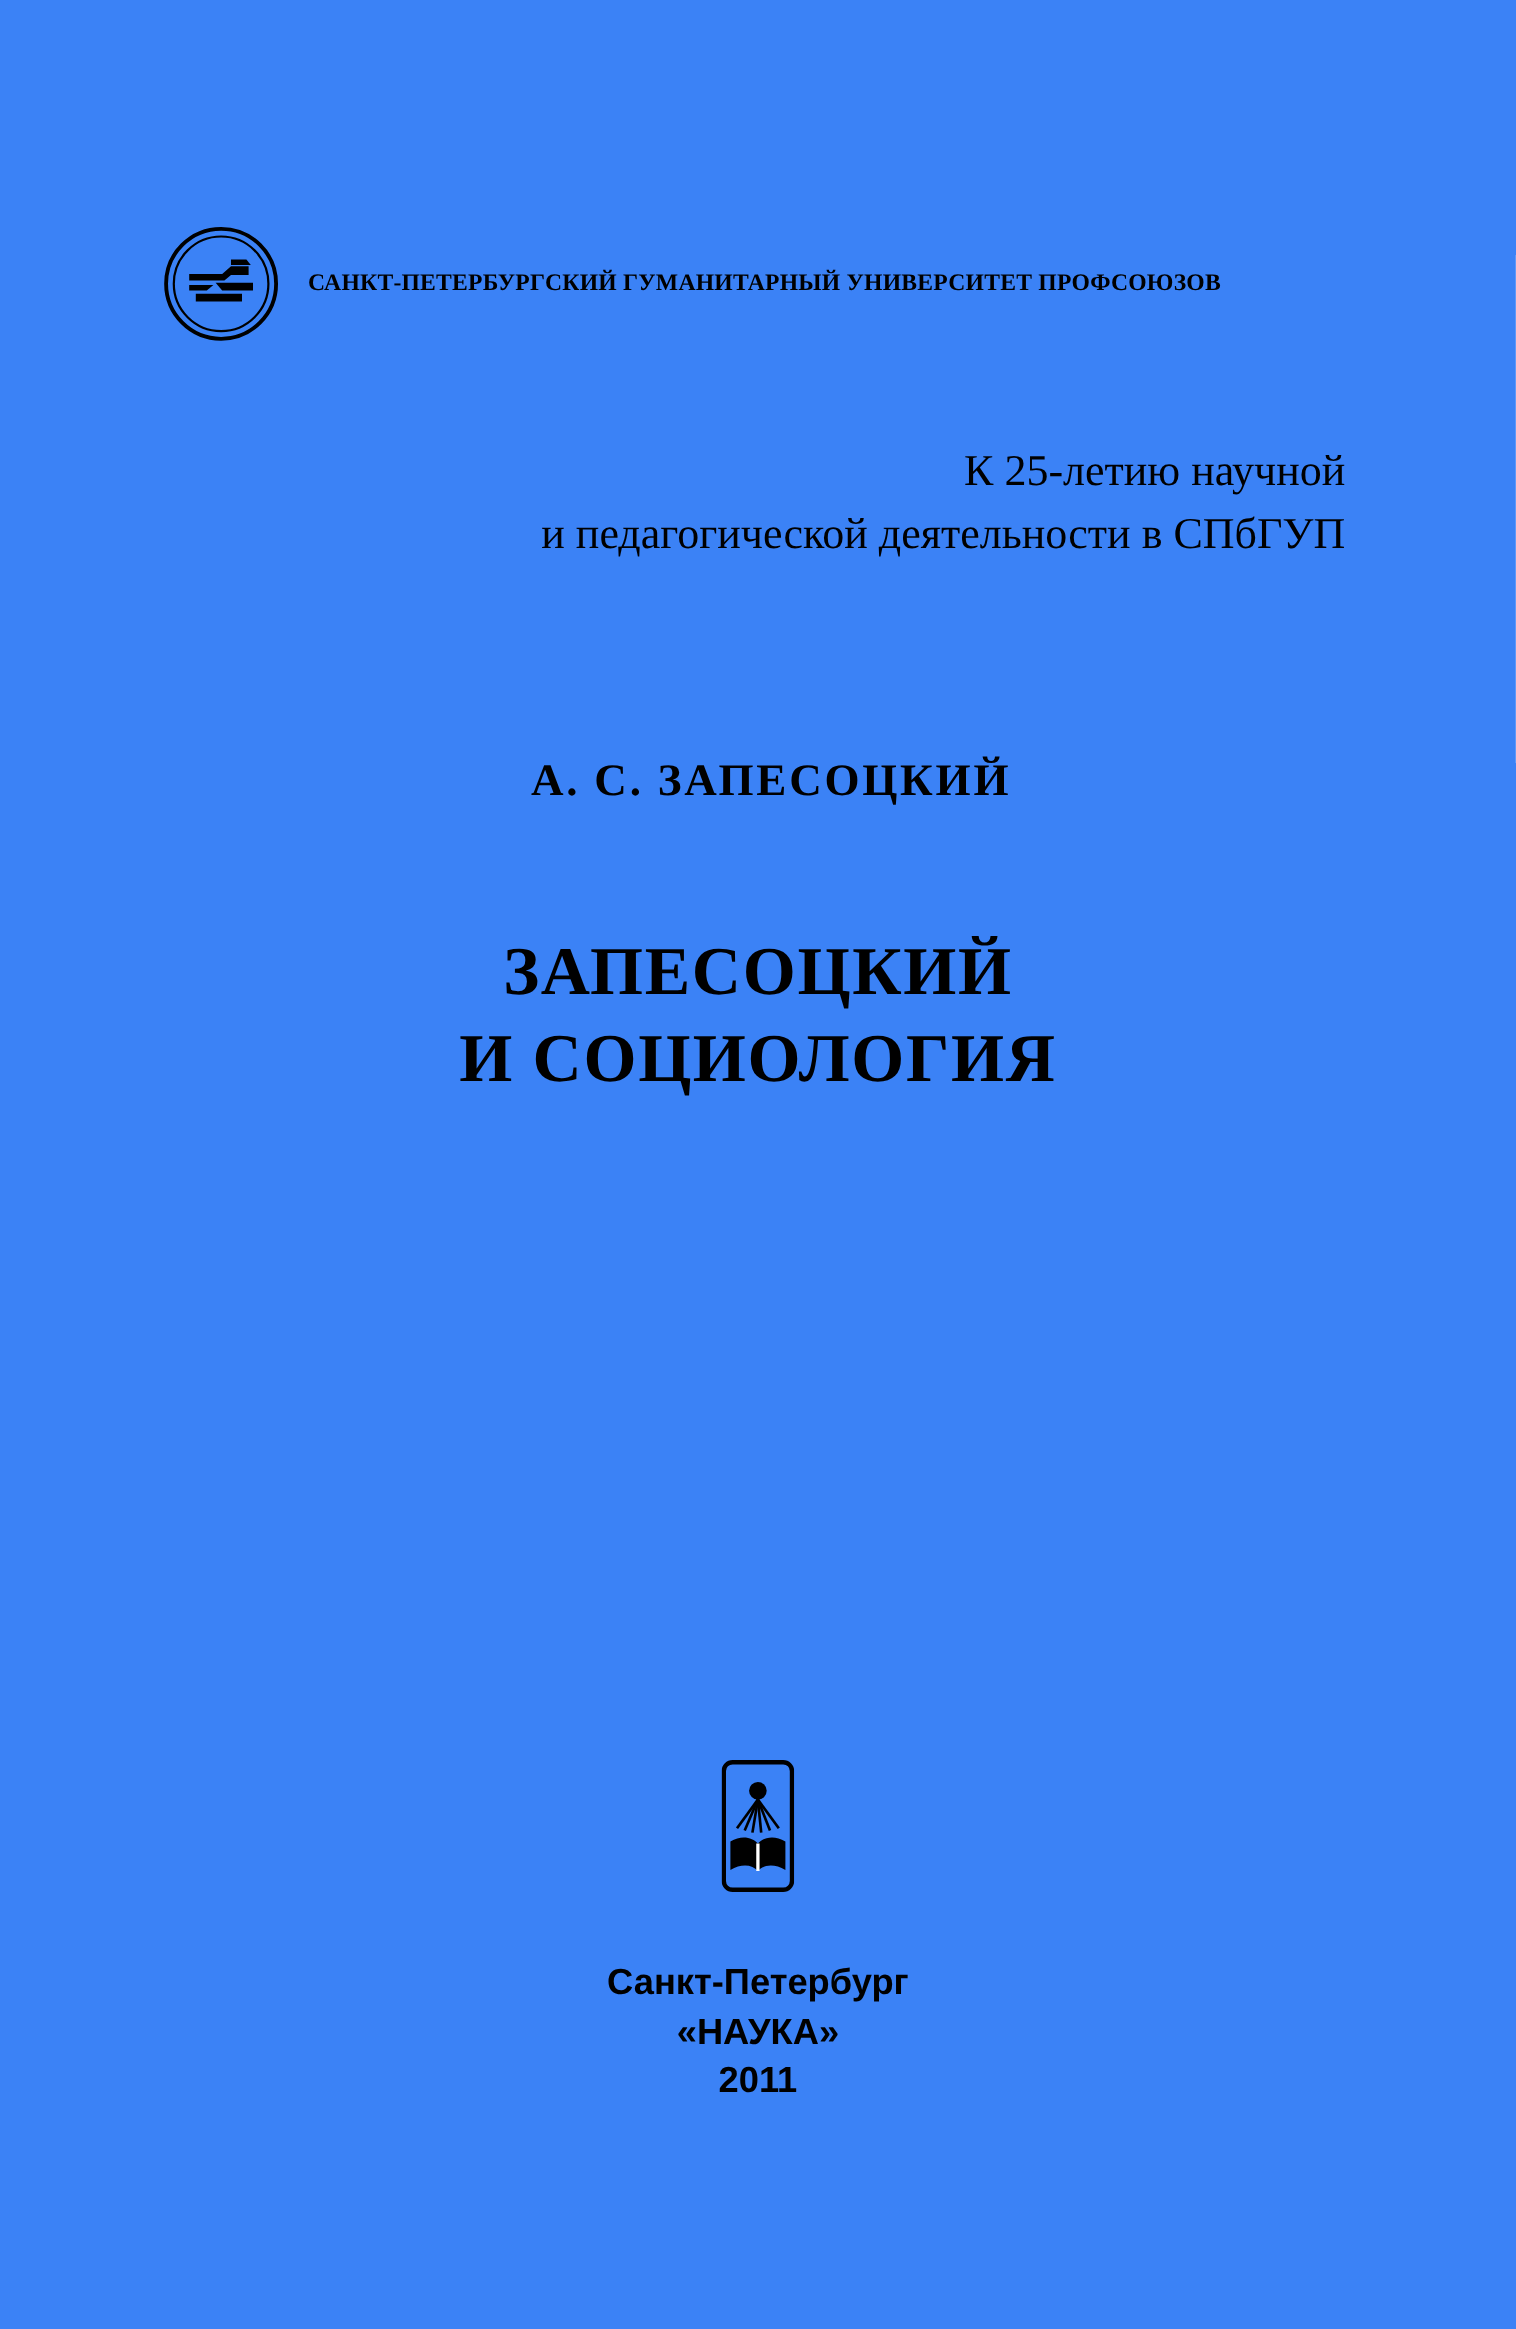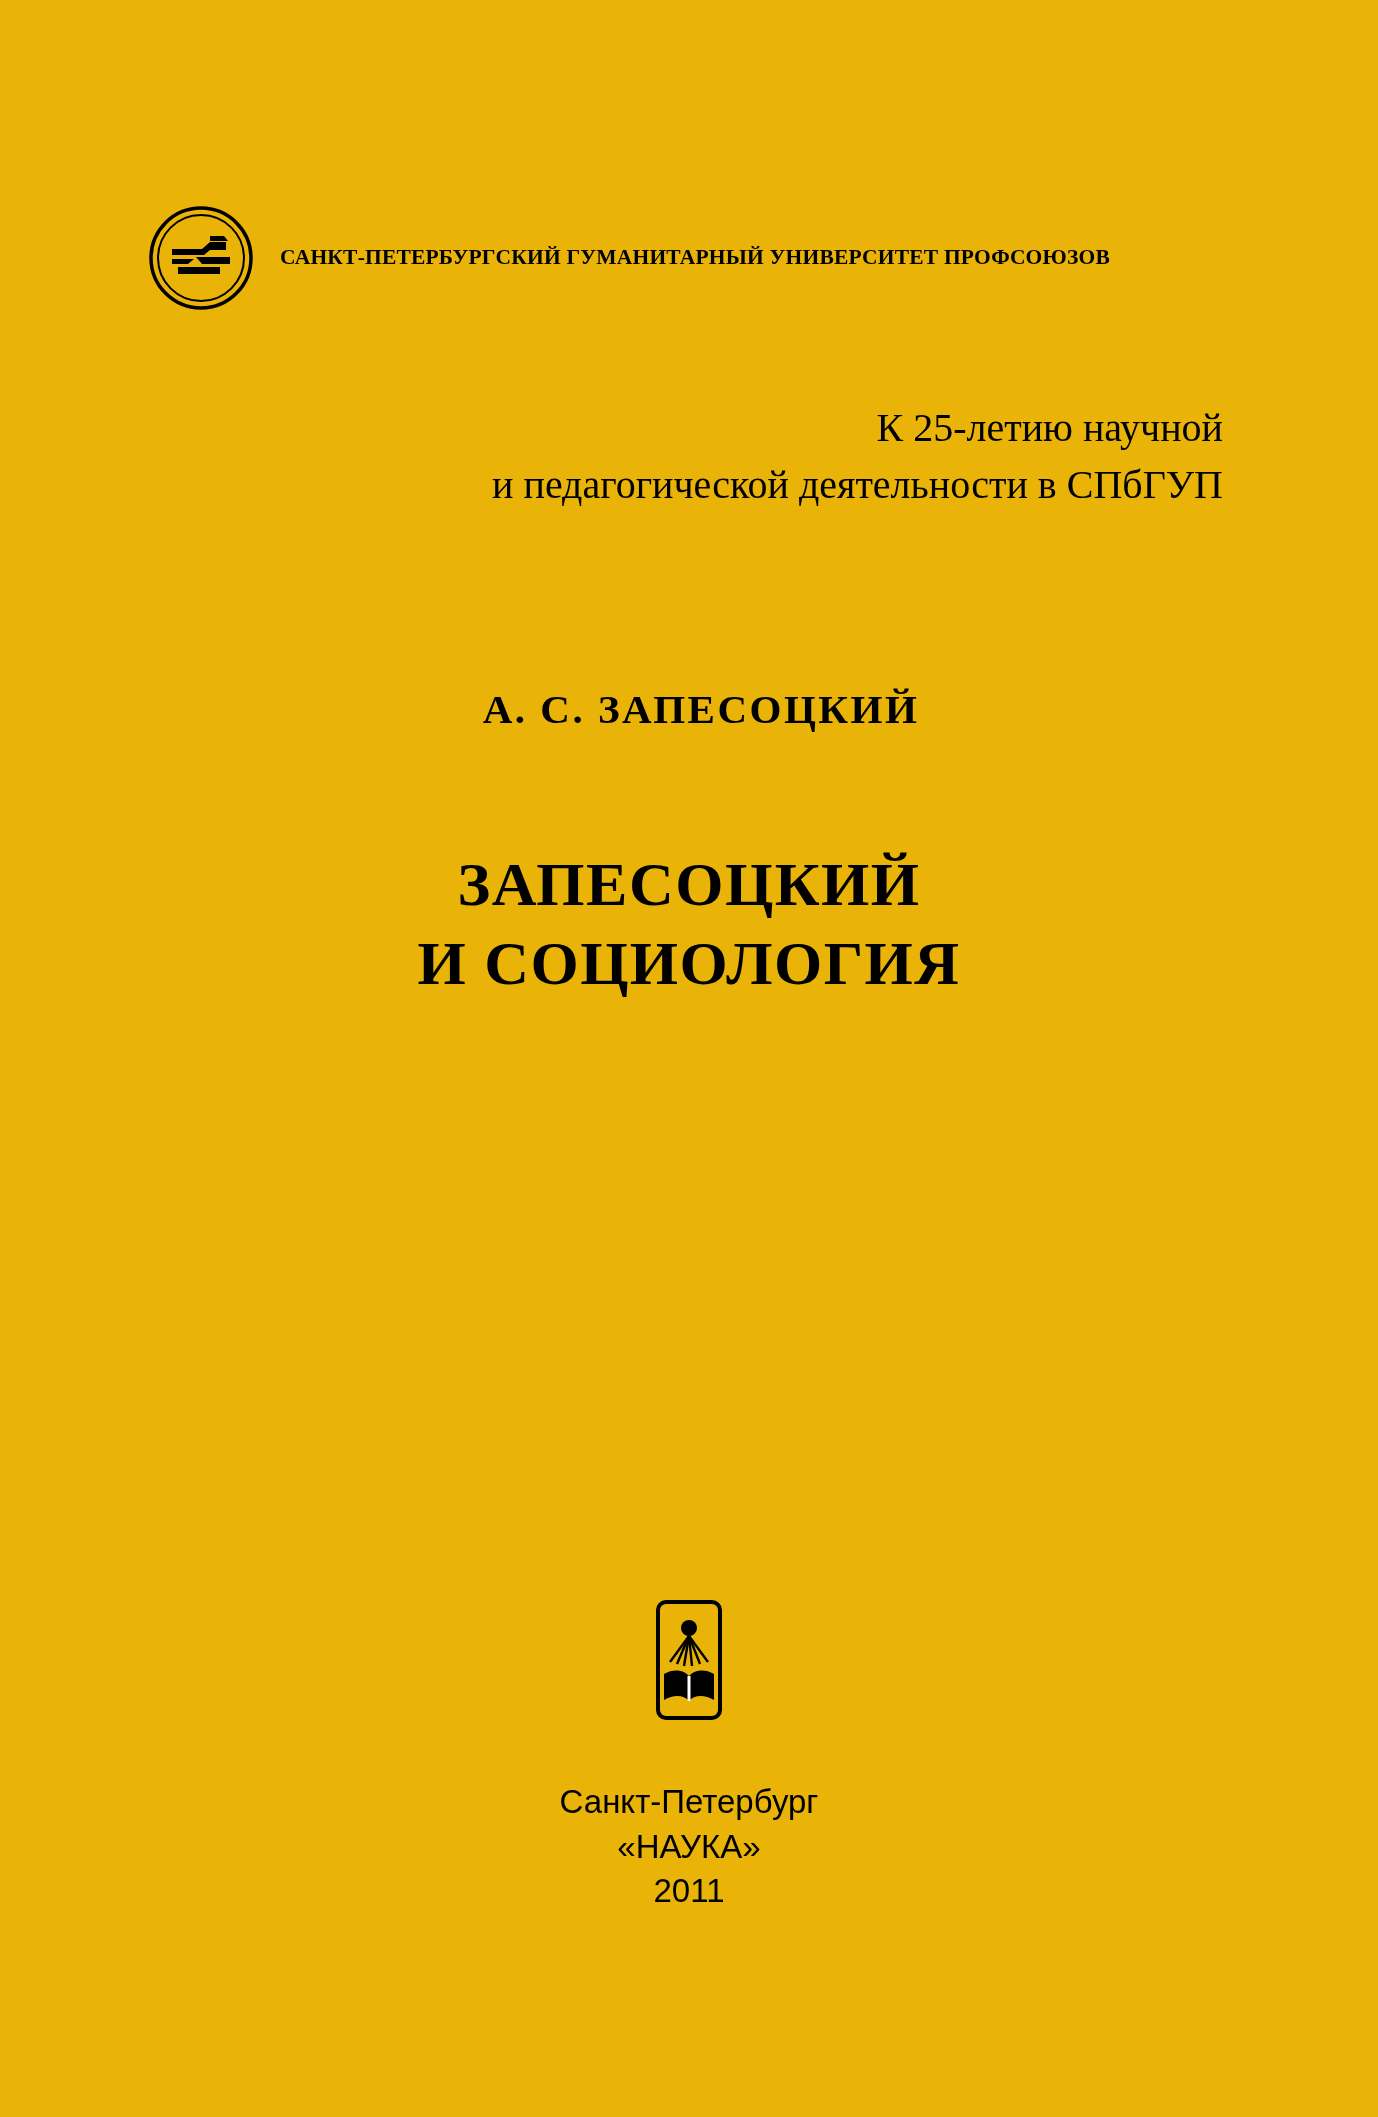--- a/index.html
+++ b/index.html
@@ -12,21 +12,21 @@
     height: 2117px;
     position: relative;
     font-family: "Liberation Serif", serif;
     color: #000000;
     overflow: hidden;
   }
 
   .page {
     position: absolute;
     inset: 0;
-    background: #eab308;
+    background: #3b82f6;
   }
 
   
   .univ-header {
     position: absolute;
     top: 205px;
     left: 148px;
     right: 130px;
     display: flex;
     align-items: center;
@@ -100,21 +100,21 @@
   }
 
   
   .imprint {
     position: absolute;
     top: 1780px;
     left: 0;
     right: 0;
     text-align: center;
     font-family: "Liberation Sans", sans-serif;
-    font-weight: normal;
+    font-weight: bold;
     font-size: 33px;
     line-height: 1.35;
   }
   .imprint div {
     white-space: nowrap;
   }
 </style>
 </head>
 <body>
 

